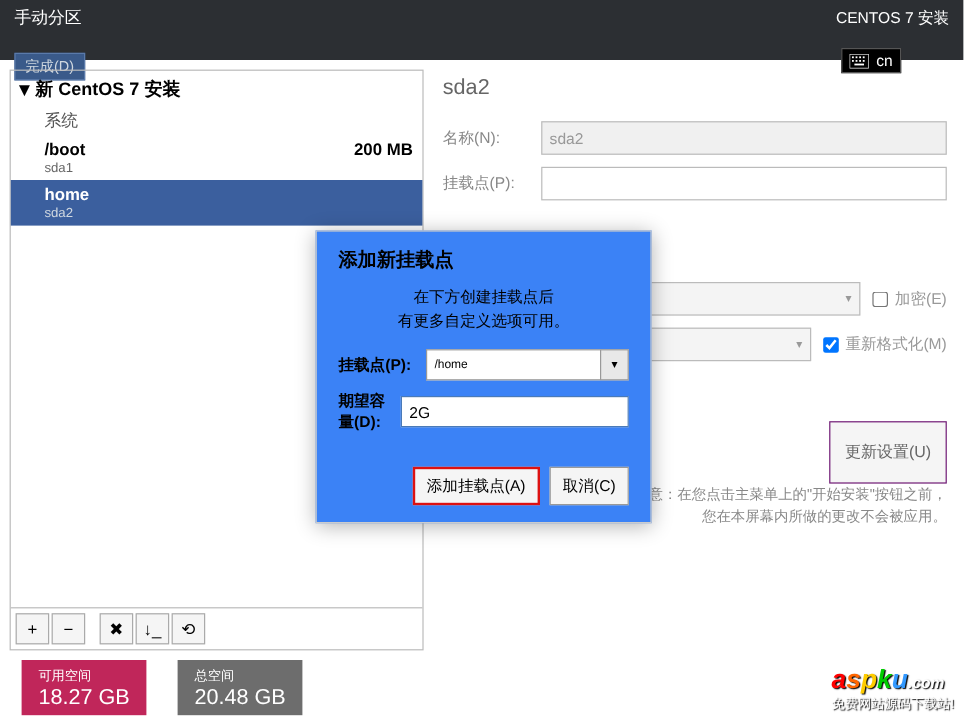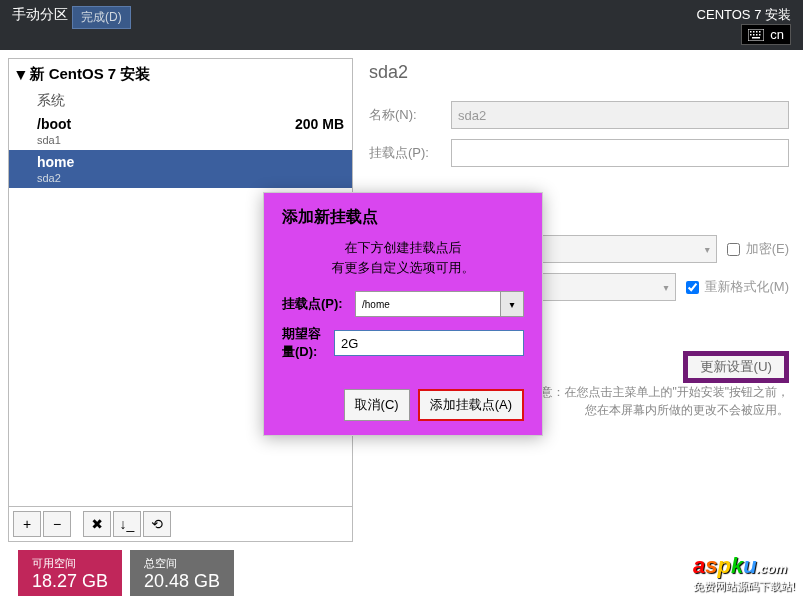--- a/index.html
+++ b/index.html
@@ -1,23 +1,23 @@
 <!DOCTYPE html>
 <html><head>
 <meta charset="utf-8">
 <style>
 * { box-sizing: border-box; margin: 0; padding: 0; }
 body { font-family: "Microsoft YaHei", "SimHei", sans-serif; font-size: 13px; background: #fff; width: 803px; height: 600px; position: relative; overflow: hidden; }
 .topbar { background: #2c2f33; height: 50px; display: flex; justify-content: space-between; align-items: flex-start; padding: 6px 12px 0; color: #fff; }
-.topbar-left { display: flex; flex-direction: row; gap: 4px; }
+.topbar-left { display: flex; flex-direction: column; gap: 20px; }
 .top-title { font-size: 14px; }
 .done-btn { background: #3a5a8a; color: #d0d8e0; border: 1px solid #5a7aaa; padding: 2px 8px; font-size: 12px; cursor: pointer; width: fit-content; }
-.topbar-right { display: flex; flex-direction: column; align-items: flex-end; gap: 0; }
+.topbar-right { display: flex; flex-direction: column; align-items: flex-end; gap: 16px; }
 .top-install { font-size: 13px; }
-.kb-ind { background: #000; border: 1px solid #555; padding: 2px 6px; display: flex; align-items: center; gap: 6px; }
+.kb-ind { background: #000; border: 1px solid #555; padding: 2px 6px; display: flex; align-items: center; gap: 6px; margin-right: 40px; }
 .kb-icon { width: 16px; height: 12px; display: inline-block; }
 .kb-icon svg { width: 100%; height: 100%; }
 .main { display: flex; height: 500px; padding: 8px; }
 .left-panel { width: 345px; border: 1px solid #bbb; margin-right: 10px; display: flex; flex-direction: column; }
 .tree-head { padding: 6px 8px; font-weight: bold; font-size: 15px; }
 .tree-head .arrow { display: inline-block; transform: rotate(90deg); margin-right: 4px; font-size: 11px; }
 .cat-label { padding: 2px 28px; color: #555; font-size: 14px; }
 .part-item { display: flex; justify-content: space-between; padding: 4px 8px 4px 28px; cursor: pointer; }
 .part-item .name { font-weight: bold; font-size: 14px; }
 .part-item .dev { font-size: 11px; color: #666; margin-top: 2px; }
@@ -31,30 +31,30 @@
 .right-panel { flex: 1; padding: 4px 6px; }
 .rp-title { font-size: 18px; color: #666; margin-bottom: 18px; }
 .form-row { display: flex; align-items: center; gap: 10px; margin-bottom: 10px; }
 .form-row label { width: 72px; color: #888; font-size: 13px; }
 .form-row .text-input { flex: 1; height: 28px; border: 1px solid #bbb; padding: 0 6px; font-size: 13px; color: #444; background: #fff; }
 .form-row .text-input.disabled { background: #f0f0f0; color: #999; }
 .select { flex: 1; height: 28px; border: 1px solid #bbb; background: #f4f4f4; display: flex; align-items: center; justify-content: space-between; padding: 0 6px; color: #999; }
 .select .chev { font-size: 10px; }
 .checkbox-row { display: flex; align-items: center; gap: 6px; color: #999; white-space: nowrap; }
 .checkbox-row input { width: 13px; height: 13px; }
-.update-btn { float: right; margin-top: 40px; padding: 2px 12px; border: 5px solid #701a75; background: #f5f5f5; color: #666; cursor: pointer; }
+.update-btn { float: right; margin-top: 40px; padding: 16px 12px; border: 1px solid #701a75; background: #f5f5f5; color: #666; cursor: pointer; }
 .note { clear: both; color: #888; font-size: 12px; margin-top: 20px; text-align: right; line-height: 1.5; }
 .footer { padding: 0 18px 8px; }
-.stats { display: flex; gap: 8px; margin-bottom: 8px; }
+.stats { display: flex; gap: 26px; margin-bottom: 8px; }
 .stat-box { padding: 6px 14px 4px; color: #fff; font-size: 11px; }
 .stat-box .val { font-size: 18px; }
 .stat-box.avail { background: #c0265a; }
 .stat-box.total { background: #6d6d6d; }
 .modal-back { position: absolute; inset: 0; display: flex; align-items: center; justify-content: center; pointer-events: none; }
-.modal { background: #d946ef; border: 1px solid #ccc; box-shadow: 0 2px 16px rgba(0,0,0,0.3); padding: 14px 18px; width: 280px; pointer-events: auto; position: absolute; top: 192px; left: 263px; }
+.modal { background: #3b82f6; border: 1px solid #ccc; box-shadow: 0 2px 16px rgba(0,0,0,0.3); padding: 14px 18px; width: 280px; pointer-events: auto; position: absolute; top: 192px; left: 263px; }
 .modal h2 { font-size: 16px; font-weight: bold; margin-bottom: 10px; }
 .modal p { text-align: center; font-size: 13px; margin-bottom: 14px; line-height: 1.5; }
 .modal .mrow { display: flex; align-items: center; gap: 8px; margin-bottom: 8px; }
 .modal .mrow label { width: 86px; font-weight: bold; font-size: 13px; }
 .modal .mselect { flex: 1; display: flex; }
 .modal .mselect input { flex: 1; height: 26px; border: 1px solid #999; border-right: none; padding: 0 6px; font-size: 10px; }
 .modal .mselect .drop { width: 24px; border: 1px solid #999; background: #e8e8e8; display: flex; align-items: center; justify-content: center; font-size: 10px; cursor: pointer; }
 .modal .minput { flex: 1; height: 26px; border: 1.5px solid #4a7ab8; padding: 0 6px; font-size: 13px; outline: none; }
 .modal .mbuttons { display: flex; justify-content: flex-end; gap: 8px; margin-top: 28px; }
 .modal .mbtn { padding: 5px 10px; border: 1px solid #999; background: #f5f5f5; cursor: pointer; font-size: 13px; }
@@ -192,22 +192,22 @@
         <div class="drop">
             <span>▾</span>
           </div>
       </div>
     </div>
     <div class="mrow">
       <label>期望容量(D):</label>
       <input class="minput" value="2G" style="">
     </div>
     <div class="mbuttons">
+      <button class="mbtn primary">添加挂载点(A)</button>
       <button class="mbtn">取消(C)</button>
-      <button class="mbtn primary">添加挂载点(A)</button>
     </div>
   </div>
 </div>
 
 <div class="watermark">
   <span class="logo"><span class="a">a</span><span class="s">s</span><span class="p">p</span><span class="k">k</span><span class="u">u</span><span class="c">.com</span></span><br>
   <span>免费网站源码下载站!</span>
 </div>
 
 </body></html>

